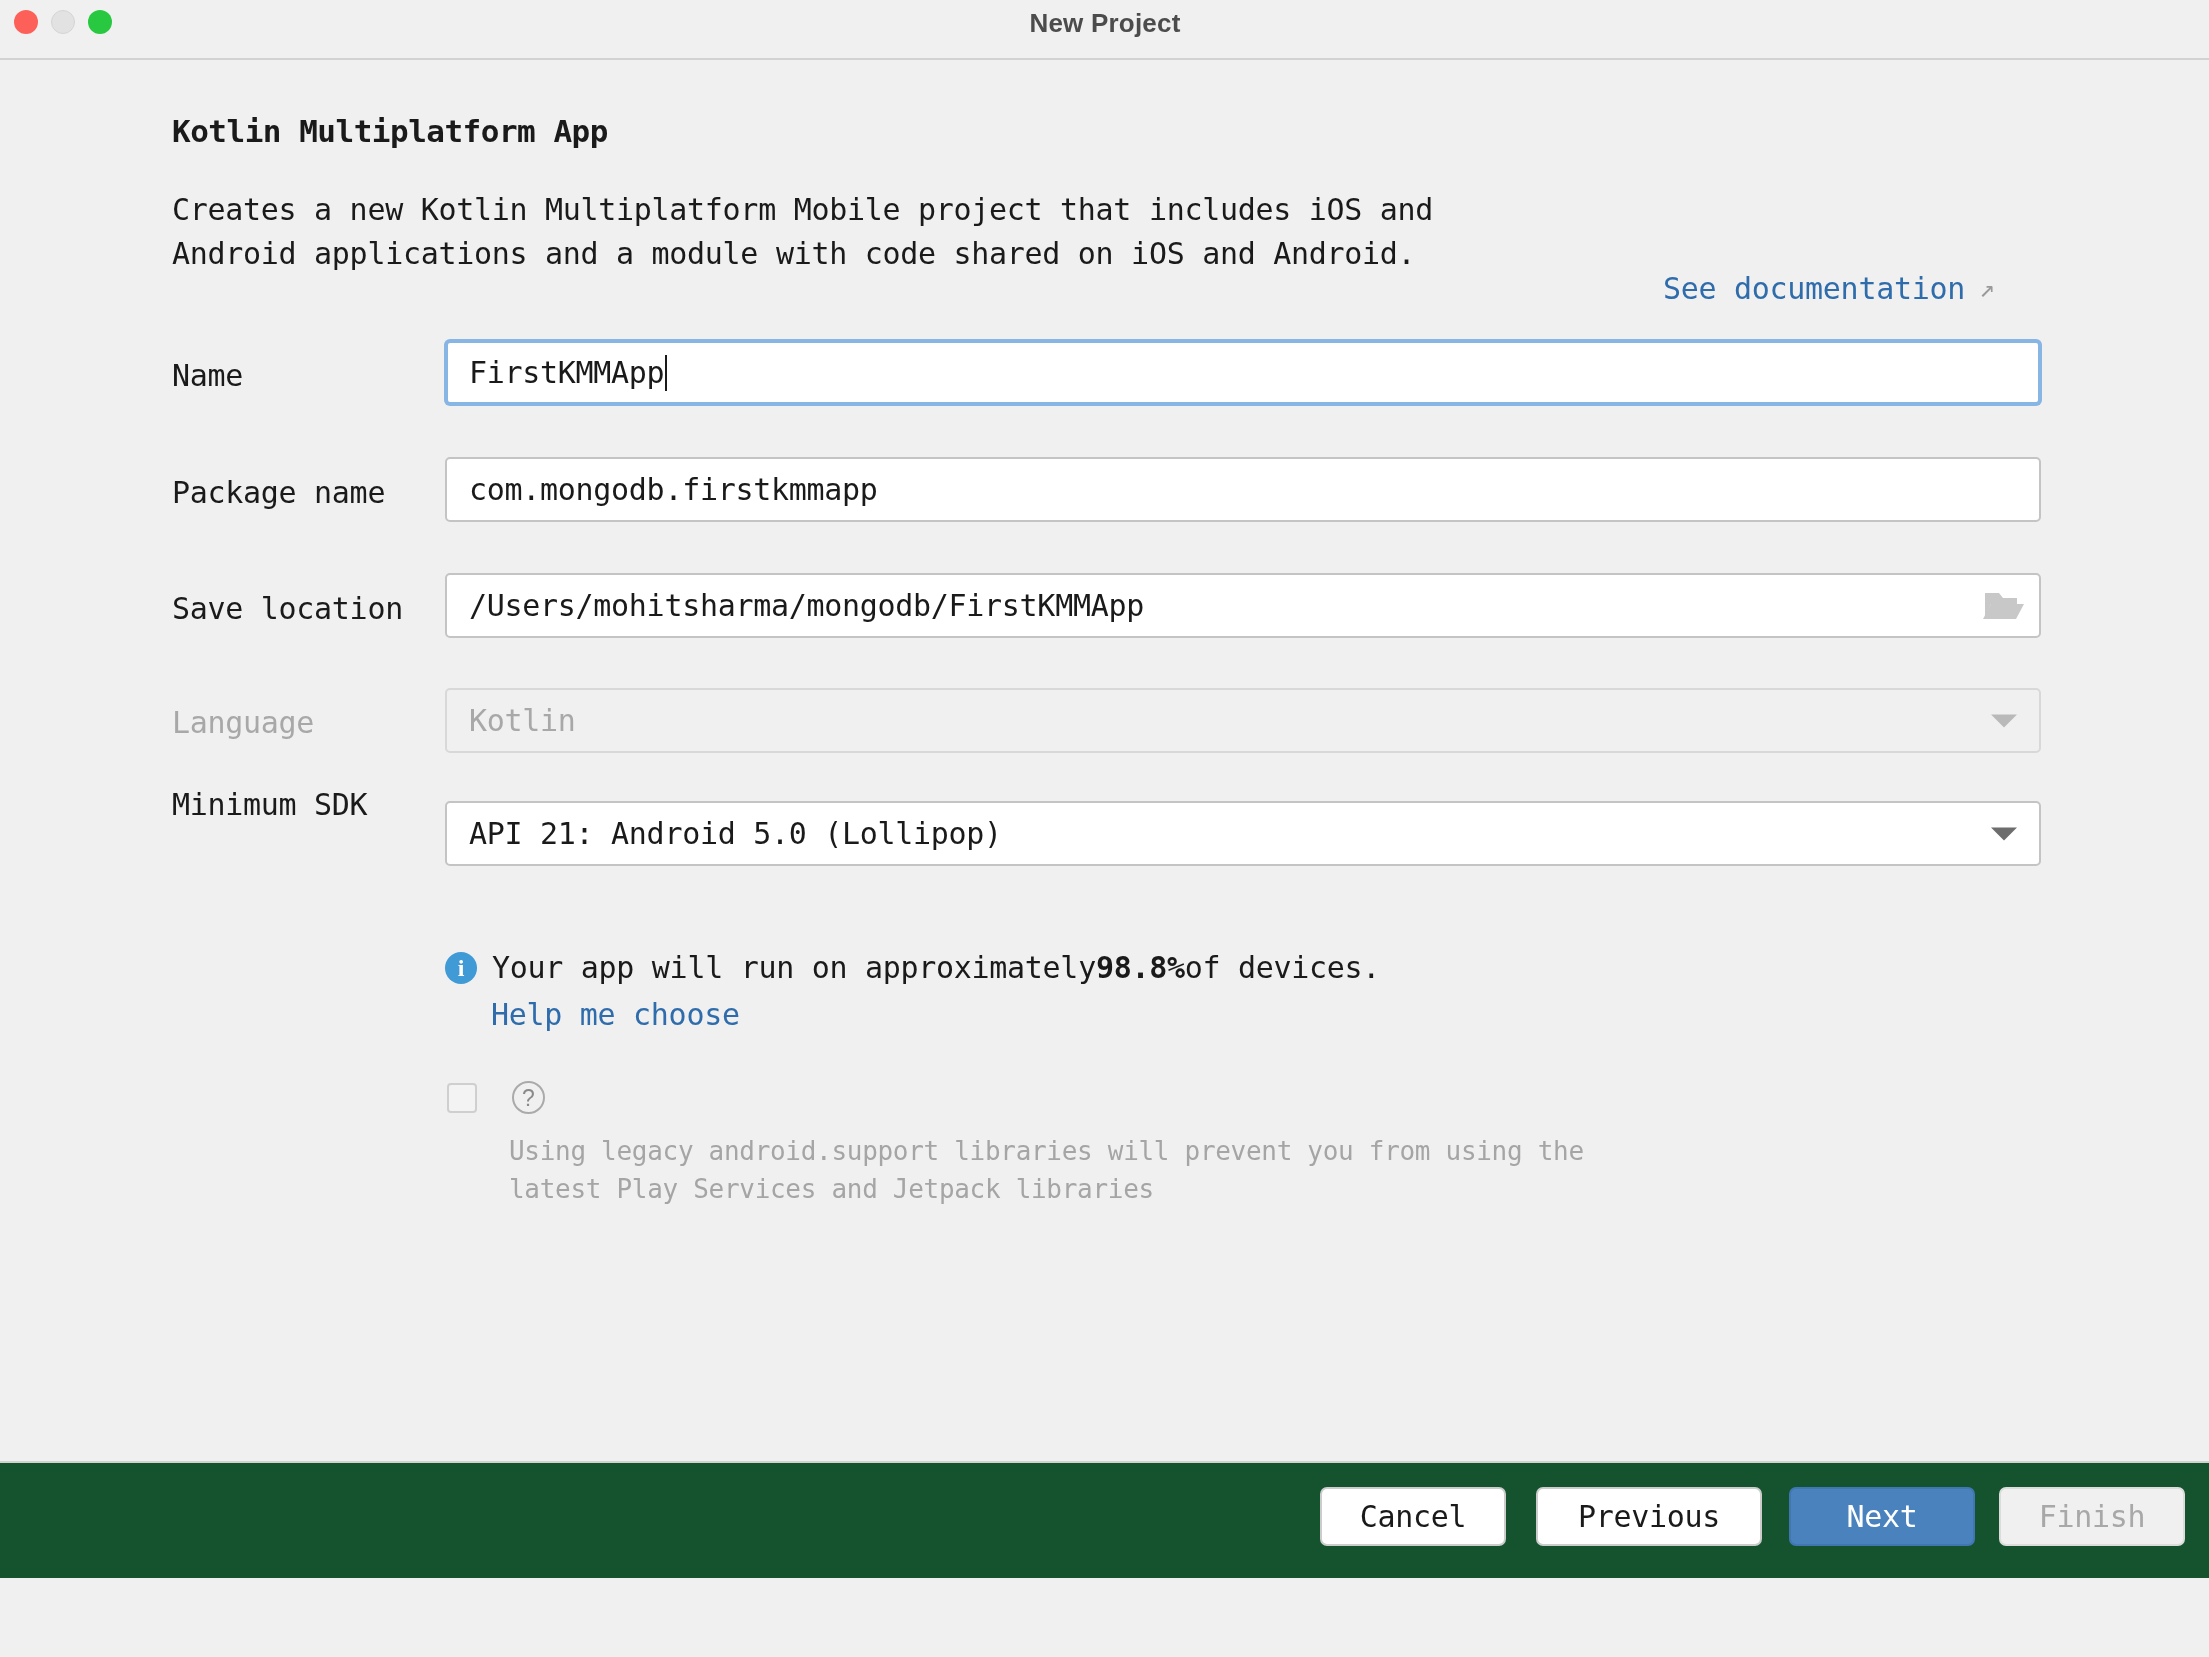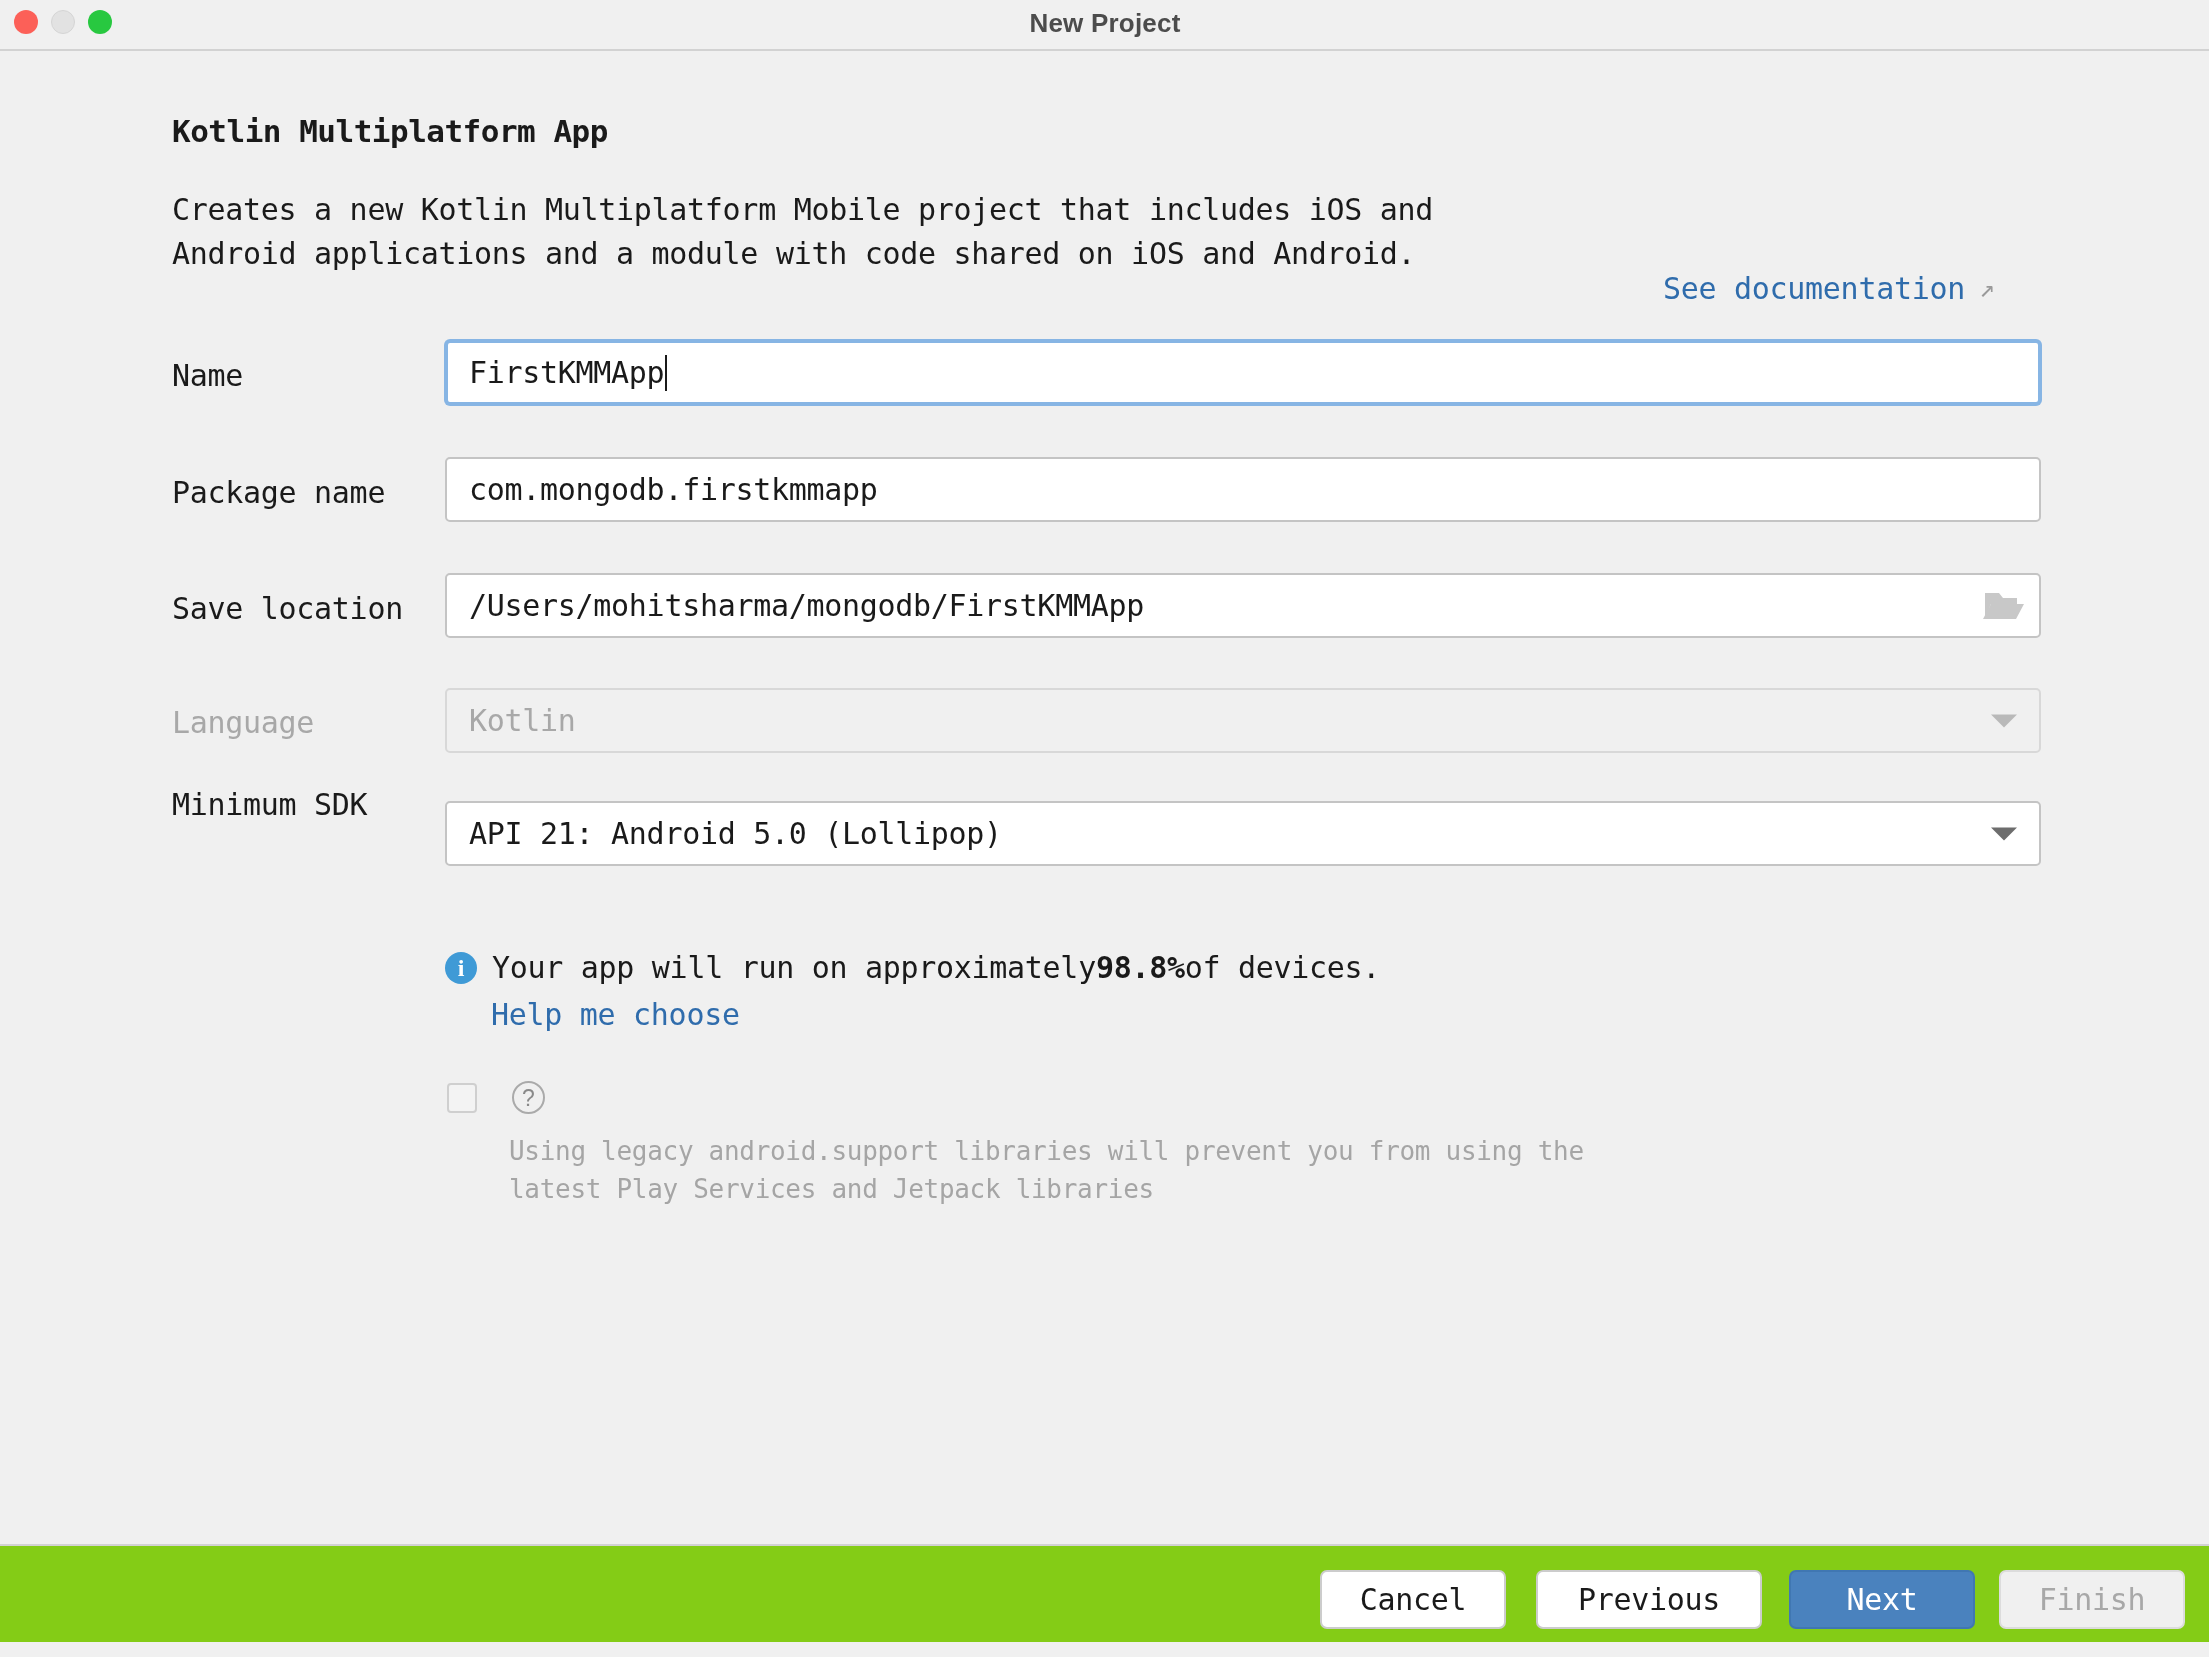--- a/index.html
+++ b/index.html
@@ -14,21 +14,21 @@
     overflow: hidden;
     position: relative;
     -webkit-font-smoothing: antialiased;
   }
 
   
   .titlebar {
     position: absolute;
     left: 0; top: 0;
     width: 2210px;
-    height: 51px;
+    height: 60px;
     background: #f0f0f0;
     border-bottom: 2px solid #d2d2d2;
     box-sizing: border-box;
   }
   .traffic-lights {
     position: absolute;
     left: 14px;
     top: 10px;
     display: flex;
     gap: 13px;
@@ -259,24 +259,24 @@
     font-size: 26px;
     line-height: 38px;
     color: #a5a5a5;
     letter-spacing: -0.3px;
   }
 
   
   .footer {
     position: absolute;
     left: 0;
-    top: 1544px;
-    width: 2210px;
-    height: 98px;
-    background: #84cc16;
+    top: 1461px;
+    width: 2210px;
+    height: 117px;
+    background: #14532d;
     border-top: 2px solid #d2d2d2;
     box-sizing: border-box;
   }
   .btn {
     position: absolute;
     top: 24px;
     height: 59px;
     border-radius: 7px;
     box-sizing: border-box;
     font-family: "DejaVu Sans Mono", "Liberation Mono", monospace;

